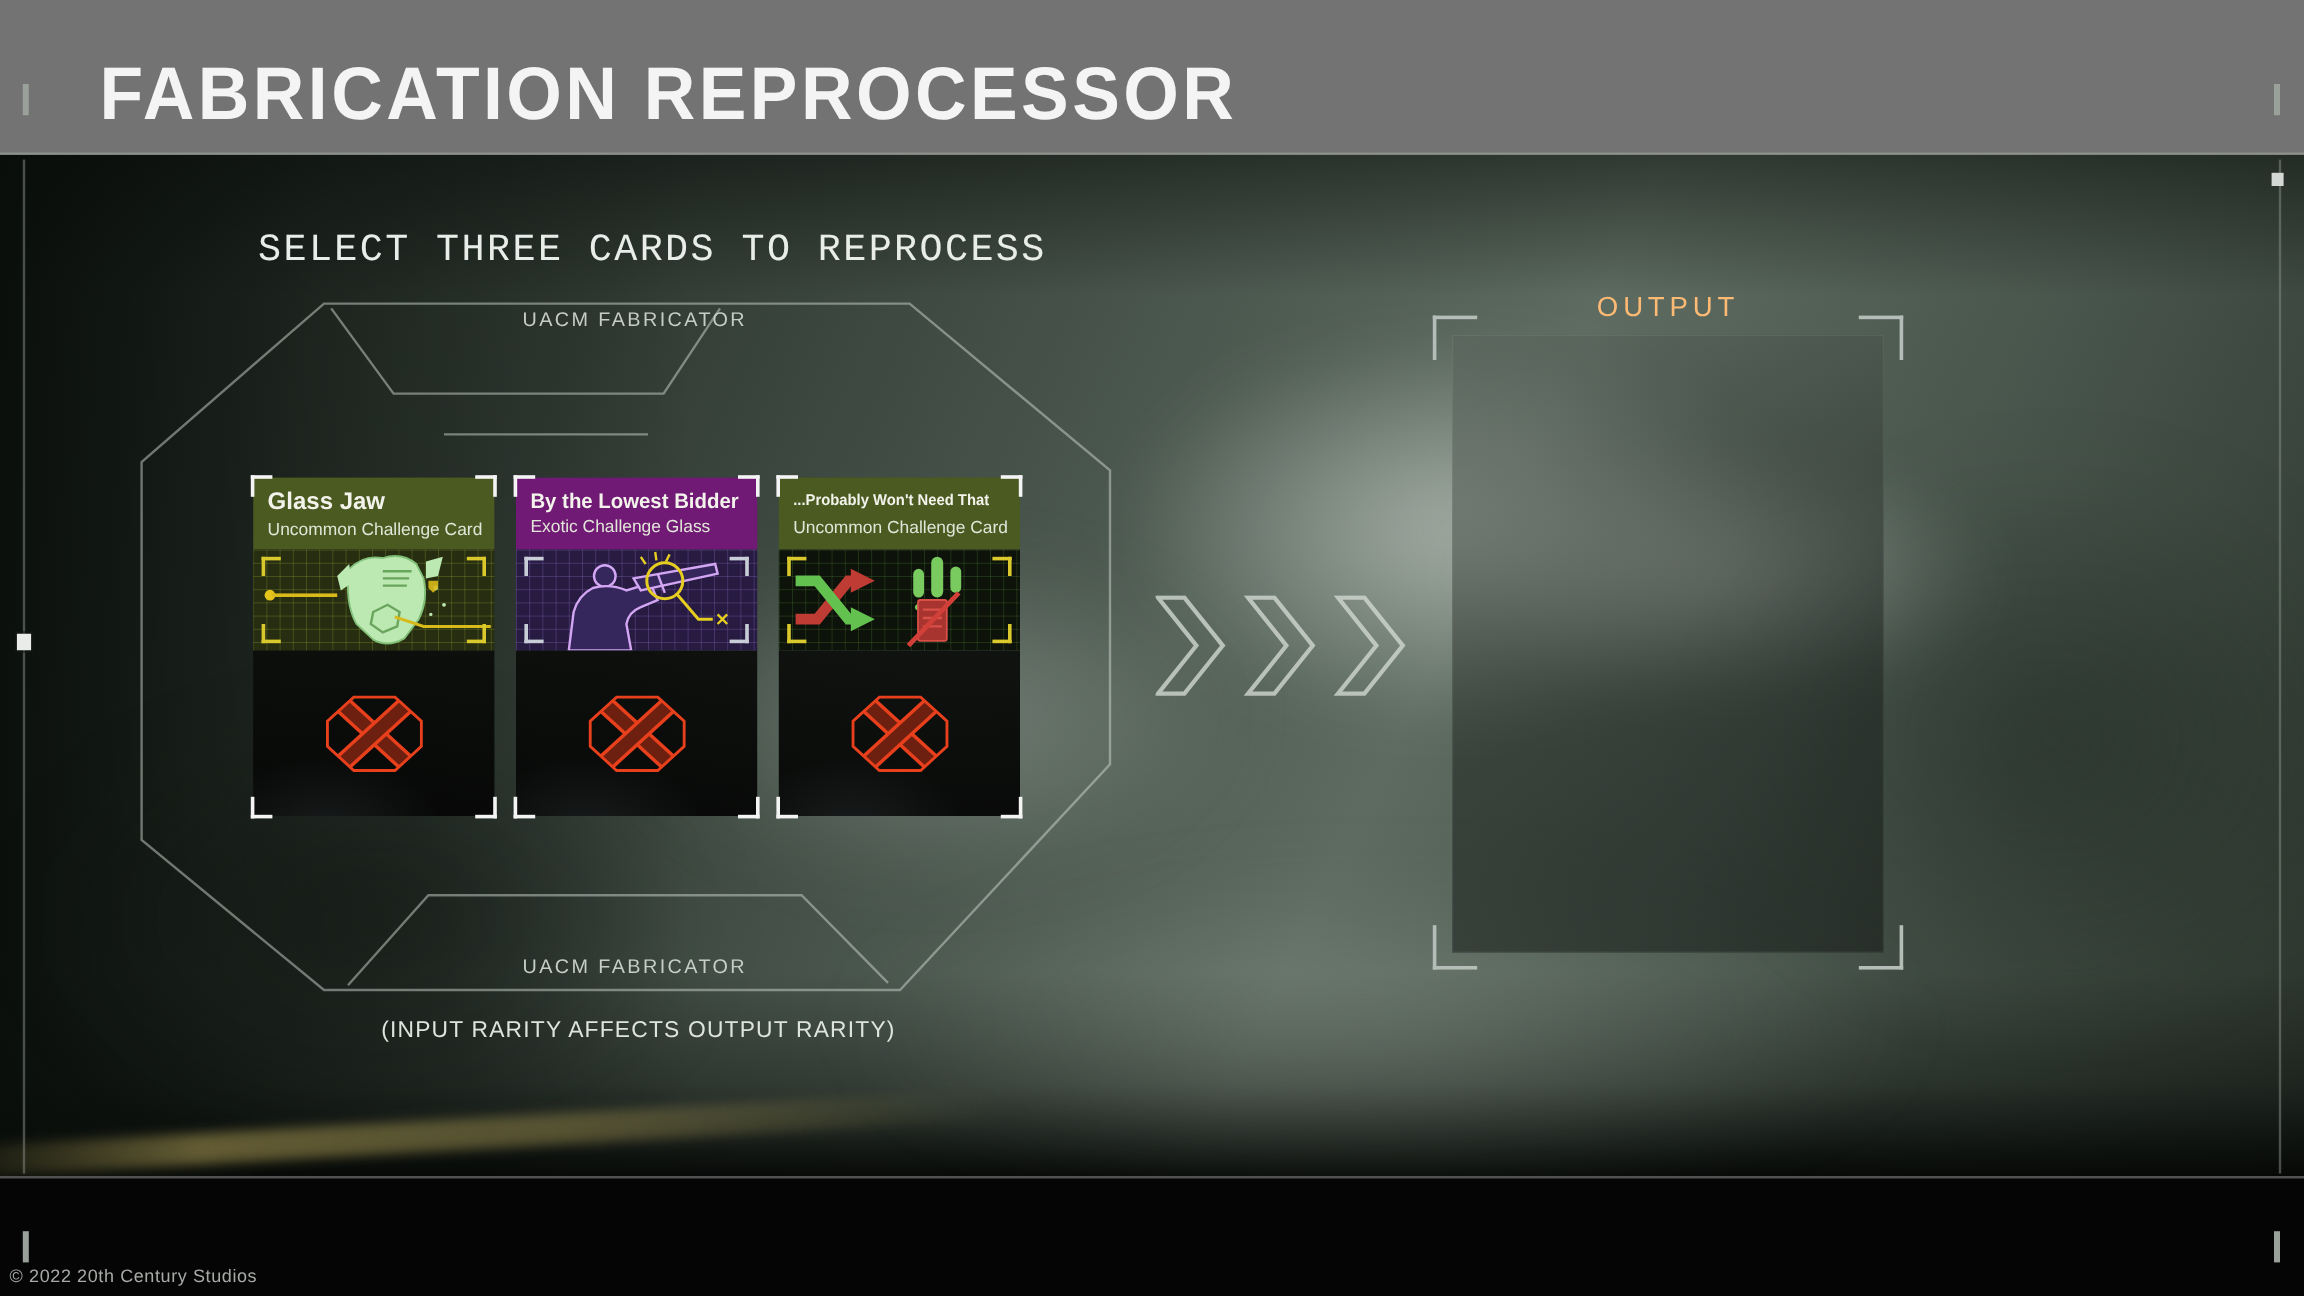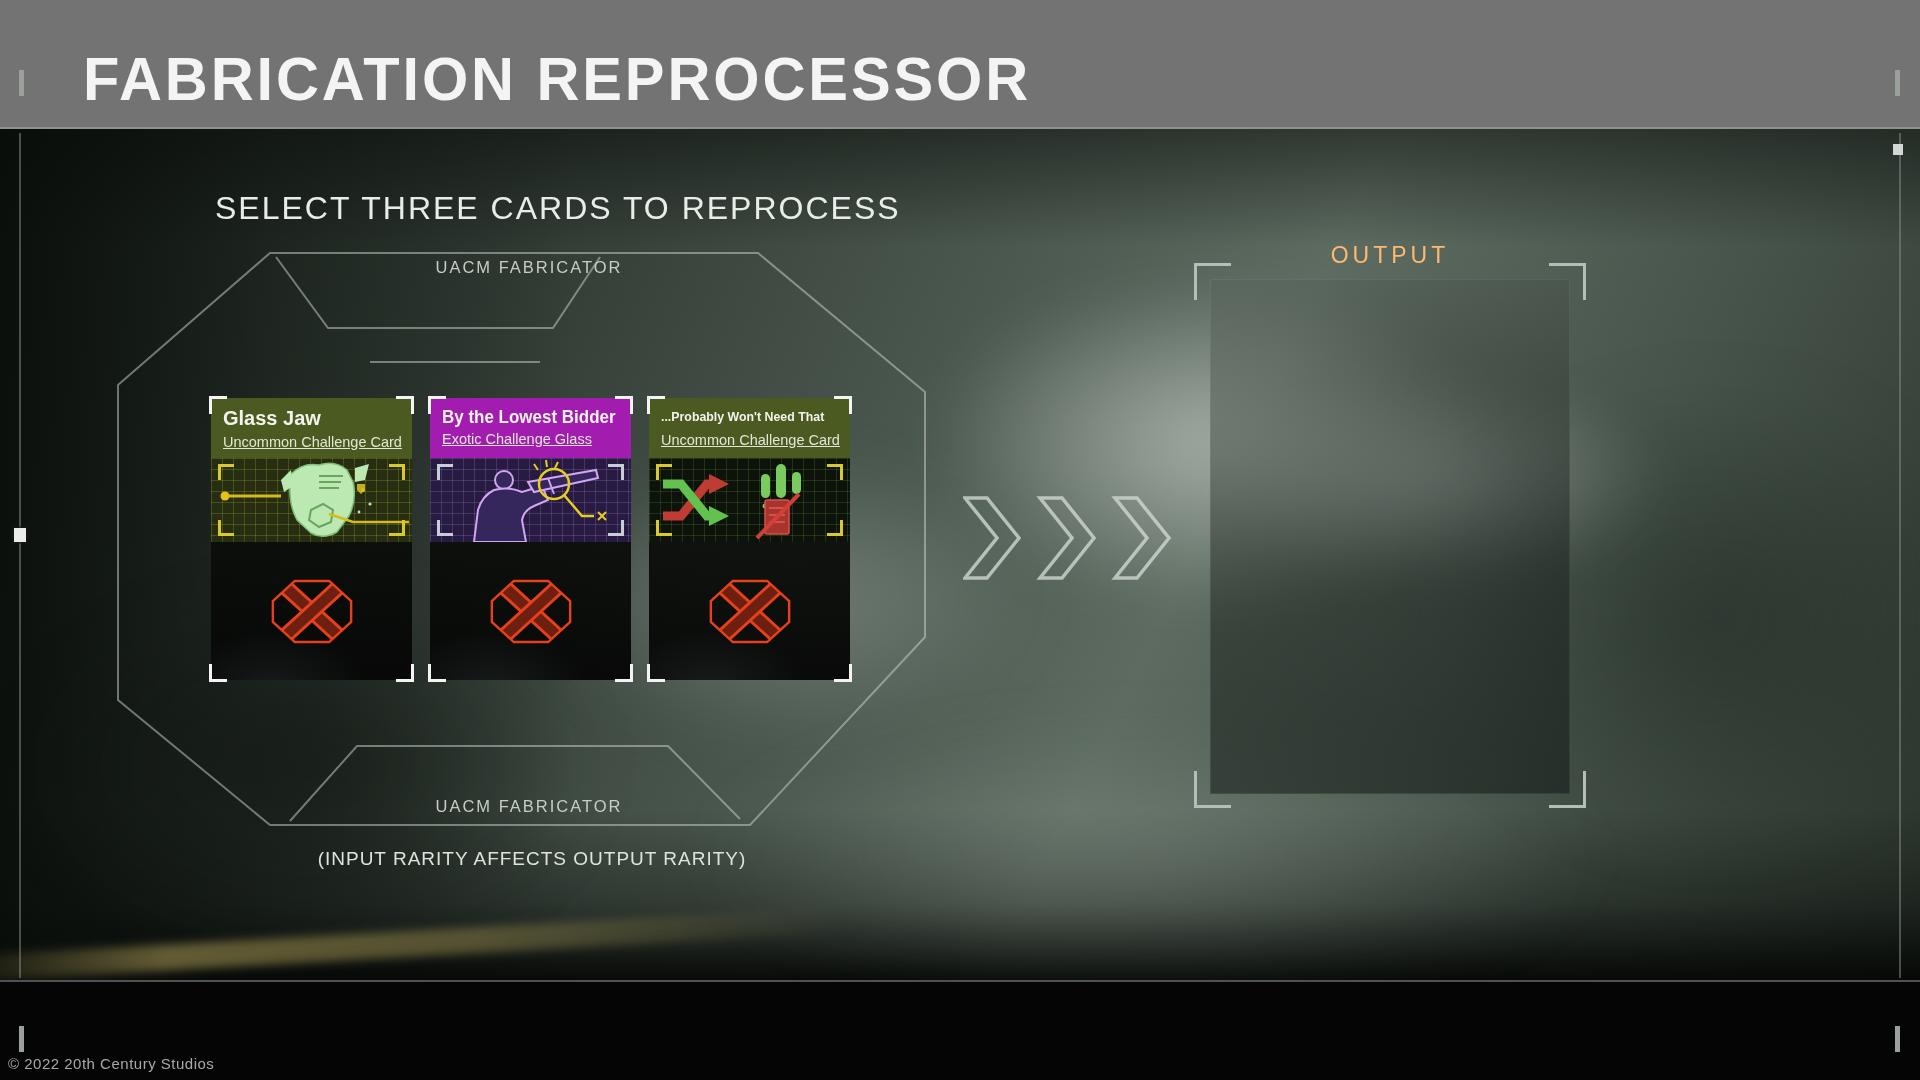--- a/index.html
+++ b/index.html
@@ -39,44 +39,44 @@
   .copyright{position:absolute;left:8px;top:1055px;font-size:15px;color:#a6aba6;z-index:32;letter-spacing:0.5px;}
 
   
   .rail{position:absolute;width:2px;top:133px;height:845px;background:rgba(135,143,136,0.5);z-index:5;}
   .rail.left{left:19px;} .rail.right{left:1899px;}
   .rail-dot{position:absolute;background:#e9ece9;z-index:6;}
   .rd1{left:14px;top:528px;width:12px;height:14px;outline:2px solid rgba(20,24,20,0.6);}
   .rd2{left:1893px;top:144px;width:10px;height:11px;background:#d4d8d4;}
 
   
-  .select-heading{position:absolute;left:215px;top:190px;font-size:32px;color:#e9ede9;letter-spacacing:2px;letter-spacing:2px;z-index:8;}
+  .select-heading{position:absolute;left:215px;top:190px;font-size:32px;color:#e9ede9;letter-spacacing:2px;letter-spacing:2px;z-index:8;font-family:Liberation Mono, monospace;}
   .octagon-svg{position:absolute;left:100px;top:240px;z-index:4;}
   .uacm{position:absolute;transform:translateX(-50%);font-size:16.5px;letter-spacing:2px;color:#c6cdc7;z-index:8;white-space:nowrap;}
   .uacm.top{left:529px;top:258px;}
   .uacm.bottom{left:529px;top:797px;}
   .rarity-note{position:absolute;left:532px;top:848px;transform:translateX(-50%);font-size:19px;
       letter-spacing:1px;color:#dde3dd;z-index:8;white-space:nowrap;}
 
   
   .card{position:absolute;top:398px;width:201px;height:282px;z-index:10;}
   .c1{left:211px;} .c2{left:430px;} .c3{left:649px;}
   .cb{position:absolute;width:15px;height:15px;z-index:12;}
   .cb.tl{left:-2px;top:-2px;border-left:3px solid #f4f4f4;border-top:3px solid #f4f4f4;}
   .cb.tr{right:-2px;top:-2px;border-right:3px solid #f4f4f4;border-top:3px solid #f4f4f4;}
   .cb.bl{left:-2px;bottom:-2px;border-left:3px solid #f4f4f4;border-bottom:3px solid #f4f4f4;}
   .cb.br{right:-2px;bottom:-2px;border-right:3px solid #f4f4f4;border-bottom:3px solid #f4f4f4;}
   .card-header{height:60px;padding:9px 12px 0 12px;box-sizing:border-box;}
   .uncommon .card-header{background:#4a5a21;}
-  .exotic .card-header{background:#a21caf;}
+  .exotic .card-header{background:#701a75;}
   .card-title{font-weight:bold;color:#f3f3ec;white-space:nowrap;transform-origin:left;line-height:1.15;}
   .c1 .card-title{font-size:20px;}
   .c2 .card-title{font-size:17.5px;transform:scaleX(0.97);}
   .c3 .card-title{font-size:13px;transform:scaleX(0.95);padding-top:3px;}
-  .card-subtitle{font-size:14.5px;color:#e2e6d8;white-space:nowrap;margin-top:4px;text-decoration:underline;}
+  .card-subtitle{font-size:14.5px;color:#e2e6d8;white-space:nowrap;margin-top:4px;}
   .c3 .card-subtitle{margin-top:7px;}
   .card-image{position:relative;height:84px;overflow:hidden;}
   .uncommon .card-image{background-color:#262d10;
      background-image:linear-gradient(rgba(190,210,70,0.22) 1px,transparent 1px),
                       linear-gradient(90deg,rgba(190,210,70,0.22) 1px,transparent 1px);
      background-size:11px 11px;}
   .c3 .card-image{background-color:#0d120a;
      background-image:linear-gradient(rgba(120,200,80,0.18) 1px,transparent 1px),
                       linear-gradient(90deg,rgba(120,200,80,0.18) 1px,transparent 1px);}
   .exotic .card-image{background-color:#271b42;

